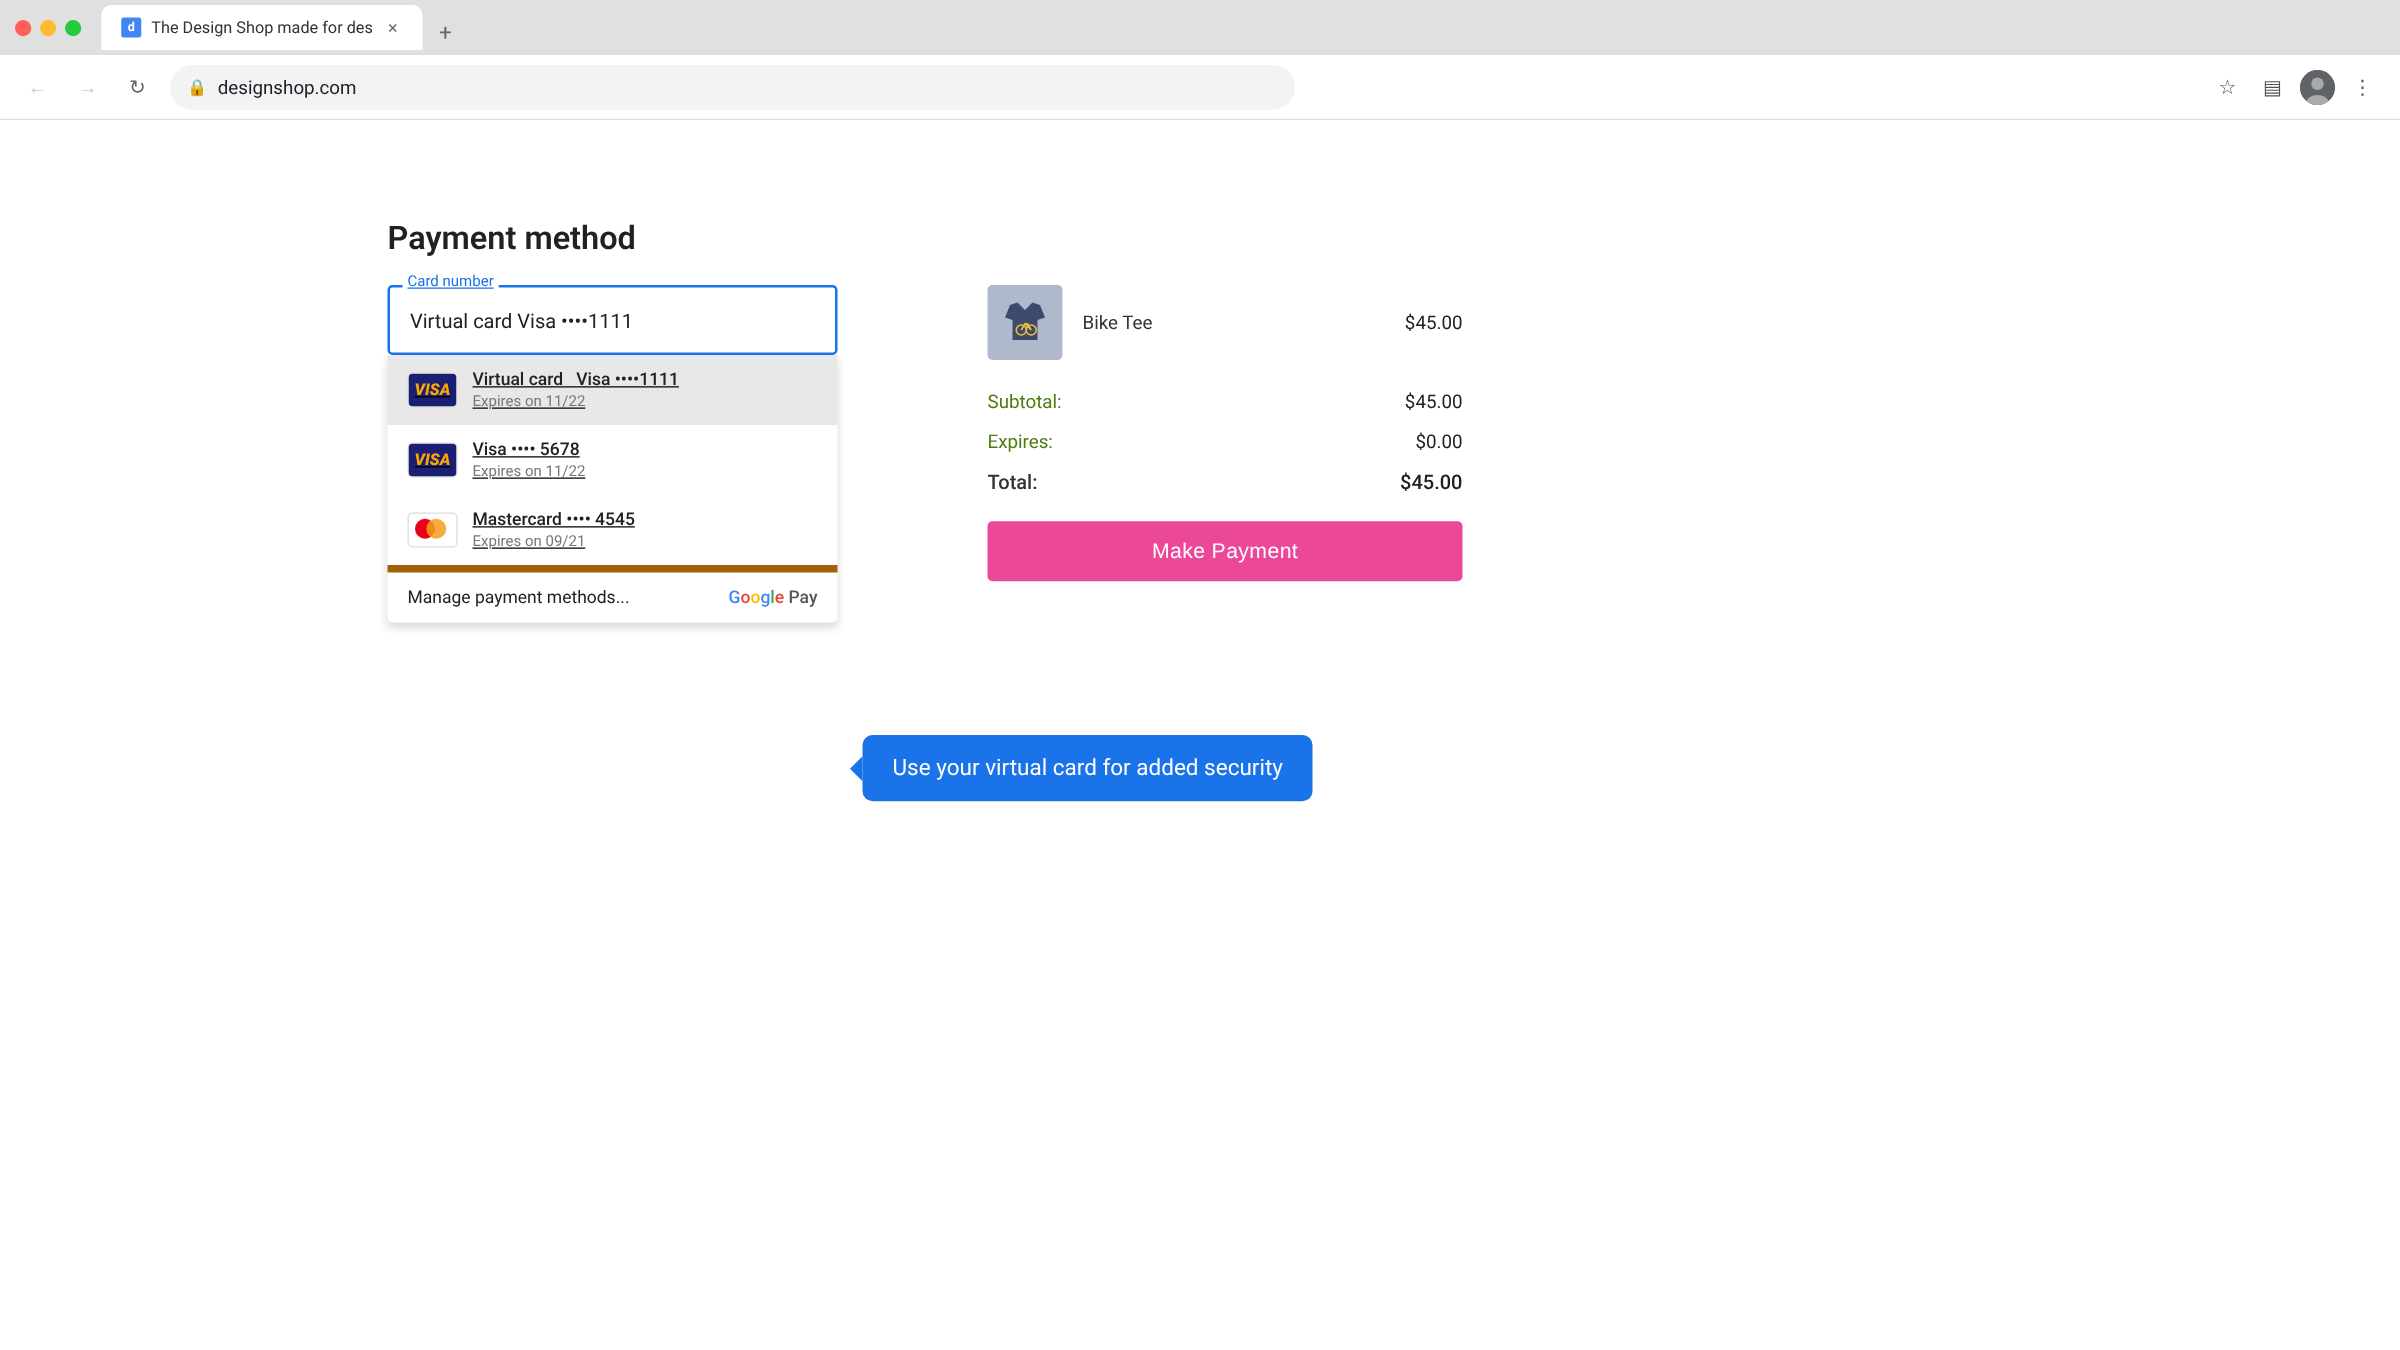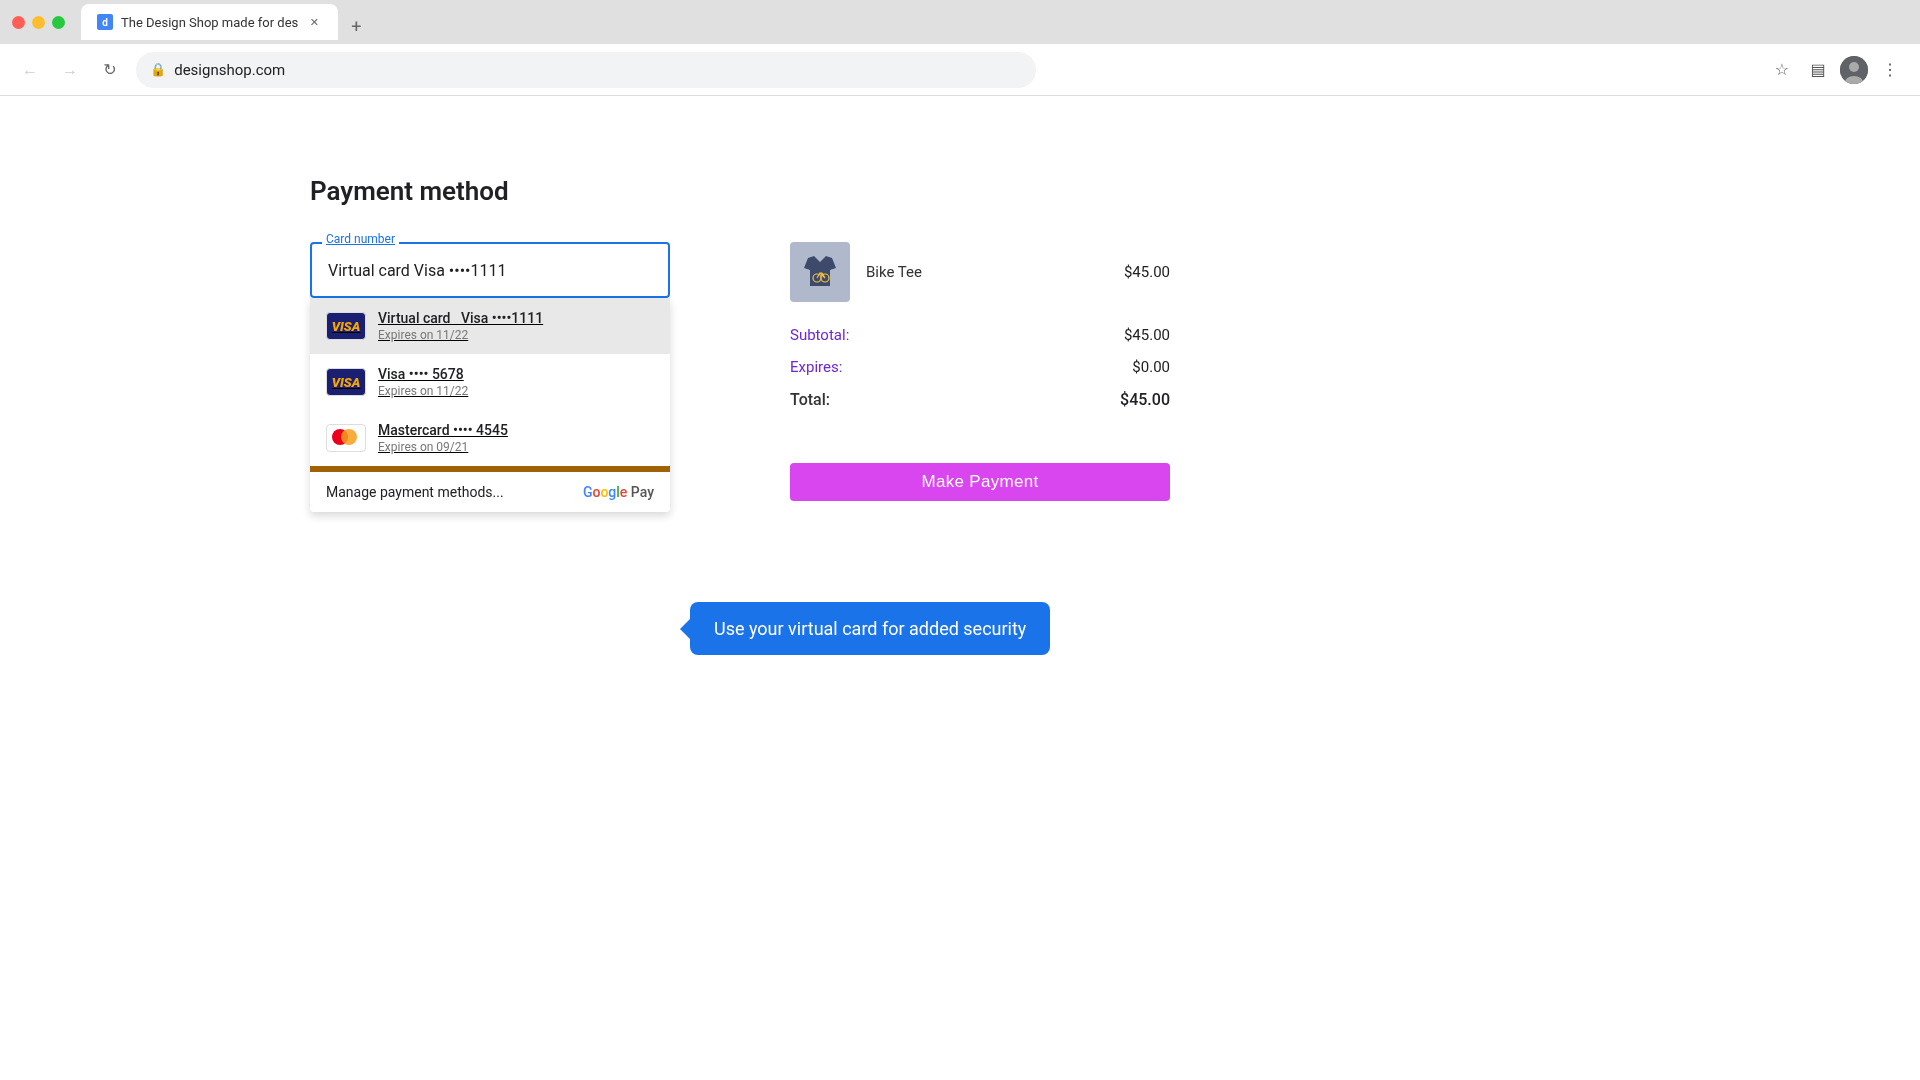--- a/index.html
+++ b/index.html
@@ -156,21 +156,21 @@
       display: flex;
       flex-direction: column;
       align-items: flex-start;
       padding: 80px 0 0 310px;
     }
 
     .page-title {
       font-size: 26px;
       font-weight: 600;
       color: #202124;
-      margin-bottom: 36px;
+      margin-bottom: 22px;
     }
 
     .main-content {
       display: flex;
       gap: 120px;
       position: relative;
     }
 
     
     .payment-left {
@@ -333,36 +333,36 @@
     
     .product-name { font-size: 15px; color: #333; }
     .product-price { font-size: 15px; color: #202124; margin-left: auto; }
 
     .summary-row {
       display: flex;
       justify-content: space-between;
       margin-bottom: 14px;
       align-items: center;
     }
-    .summary-label { font-size: 15px; color: #6d28d9; }
+    .summary-label { font-size: 15px; color: #4d7c0f; }
     .summary-value { font-size: 15px; color: #202124; }
     .total-label { font-size: 16px; color: #333; font-weight: 500; }
     .total-value { font-size: 16px; color: #202124; font-weight: 500; }
 
     .make-payment-btn {
       width: 100%;
-      height: 38px;
-      background: #d946ef;
+      height: 48px;
+      background: #ec4899;
       border: none;
       border-radius: 4px;
       color: white;
       font-size: 17px;
       font-weight: 500;
       cursor: pointer;
-      margin-top: 40px;
+      margin-top: 8px;
       letter-spacing: 0.3px;
     }
 
     
     .mc-circle-left {
       width: 16px;
       height: 16px;
       border-radius: 50%;
       background: #eb001b;
       position: absolute;

